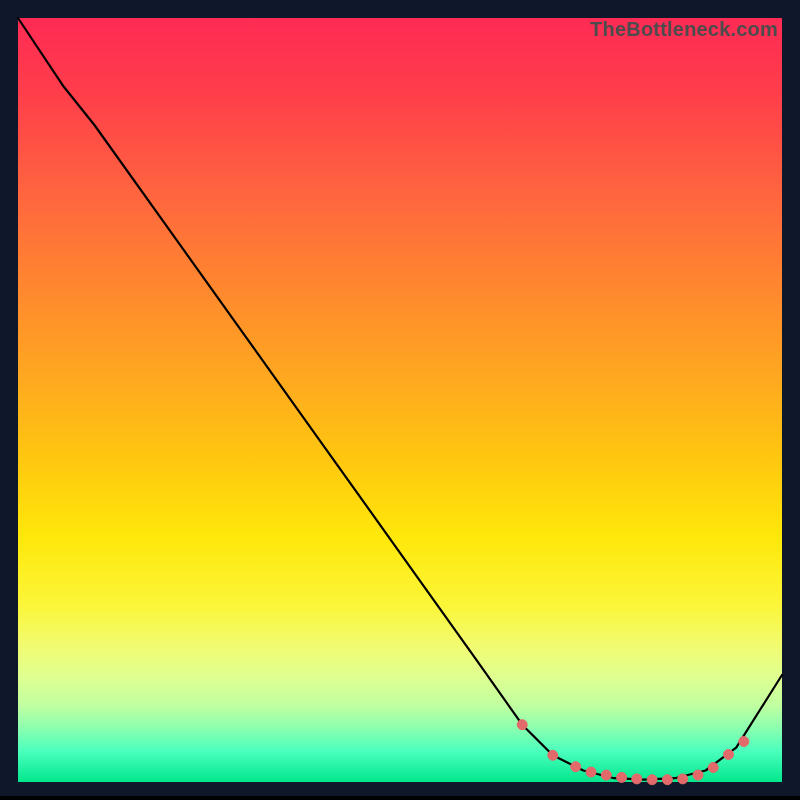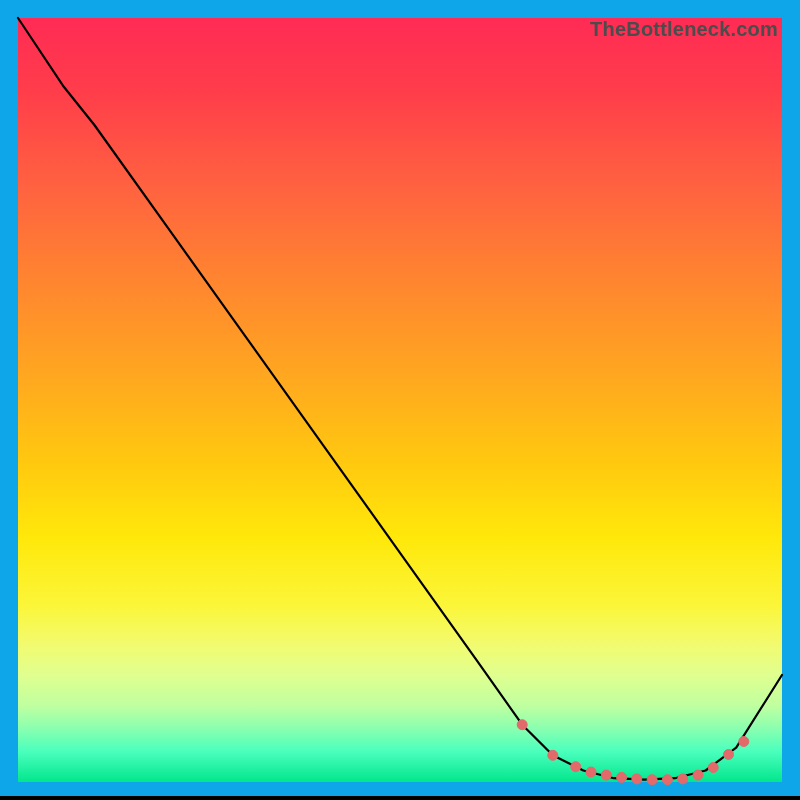--- a/index.html
+++ b/index.html
@@ -8,21 +8,21 @@
     width: 800px;
     height: 800px;
     background: #000;
     font-family: Arial, Helvetica, sans-serif;
     overflow: hidden;
   }
   .stage {
     position: relative;
     width: 800px;
     height: 796px;
-    background: #0ea5e9;
+    background: #0f172a;
   }
   .plot {
     position: absolute;
     left: 18px;
     top: 18px;
     width: 764px;
     height: 764px;
     
     background: linear-gradient(
       to bottom,

